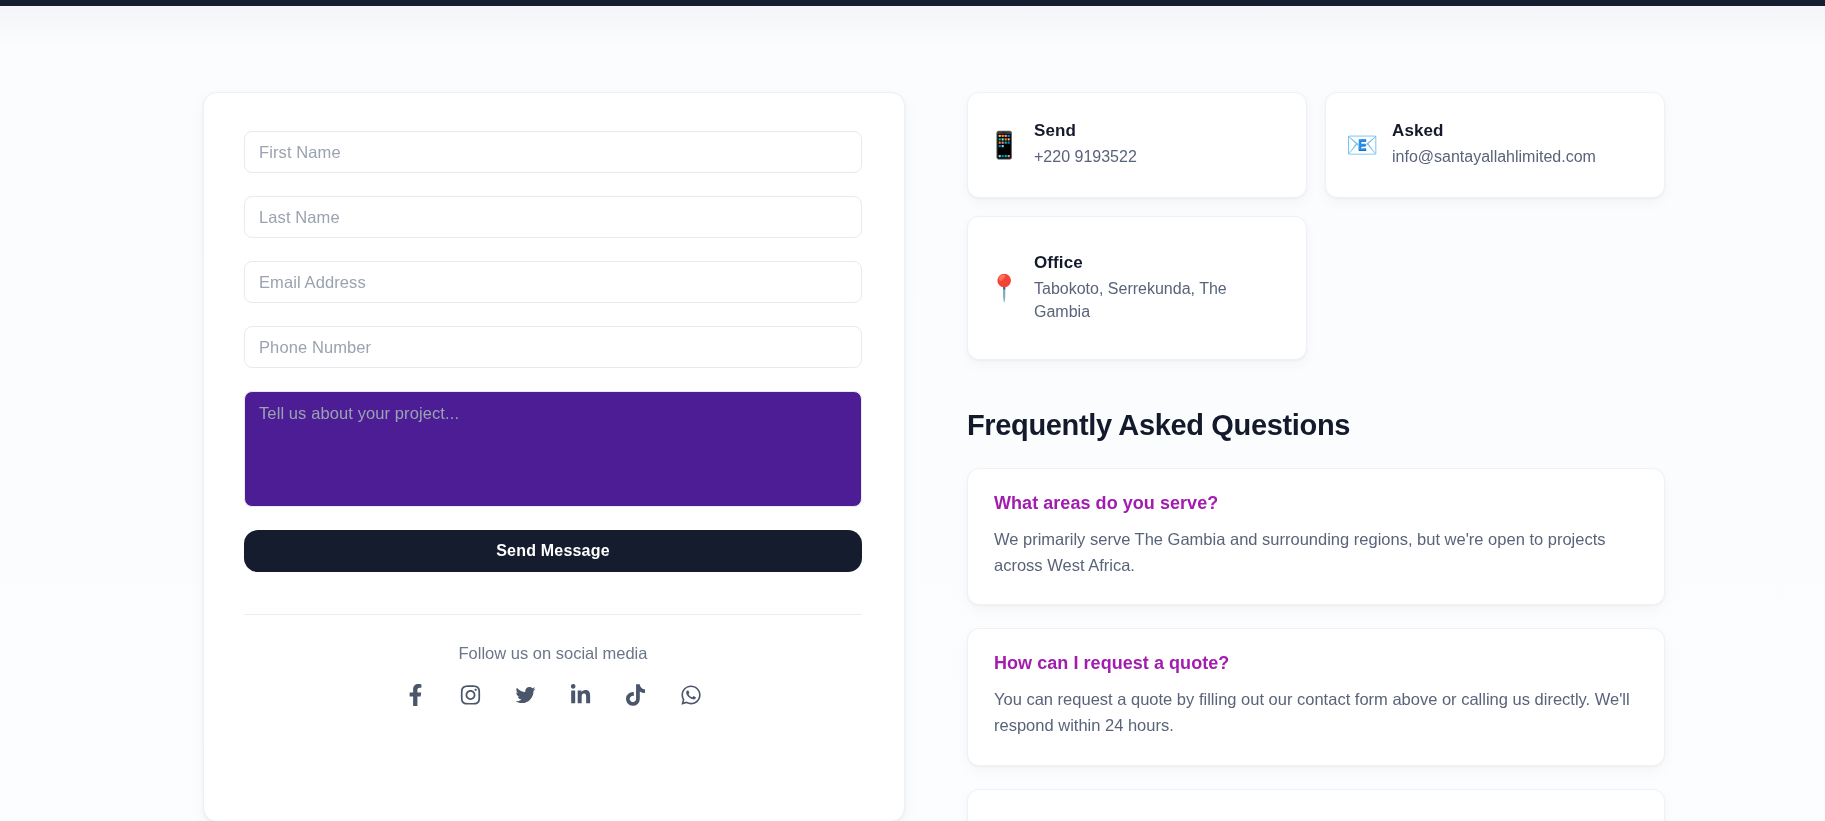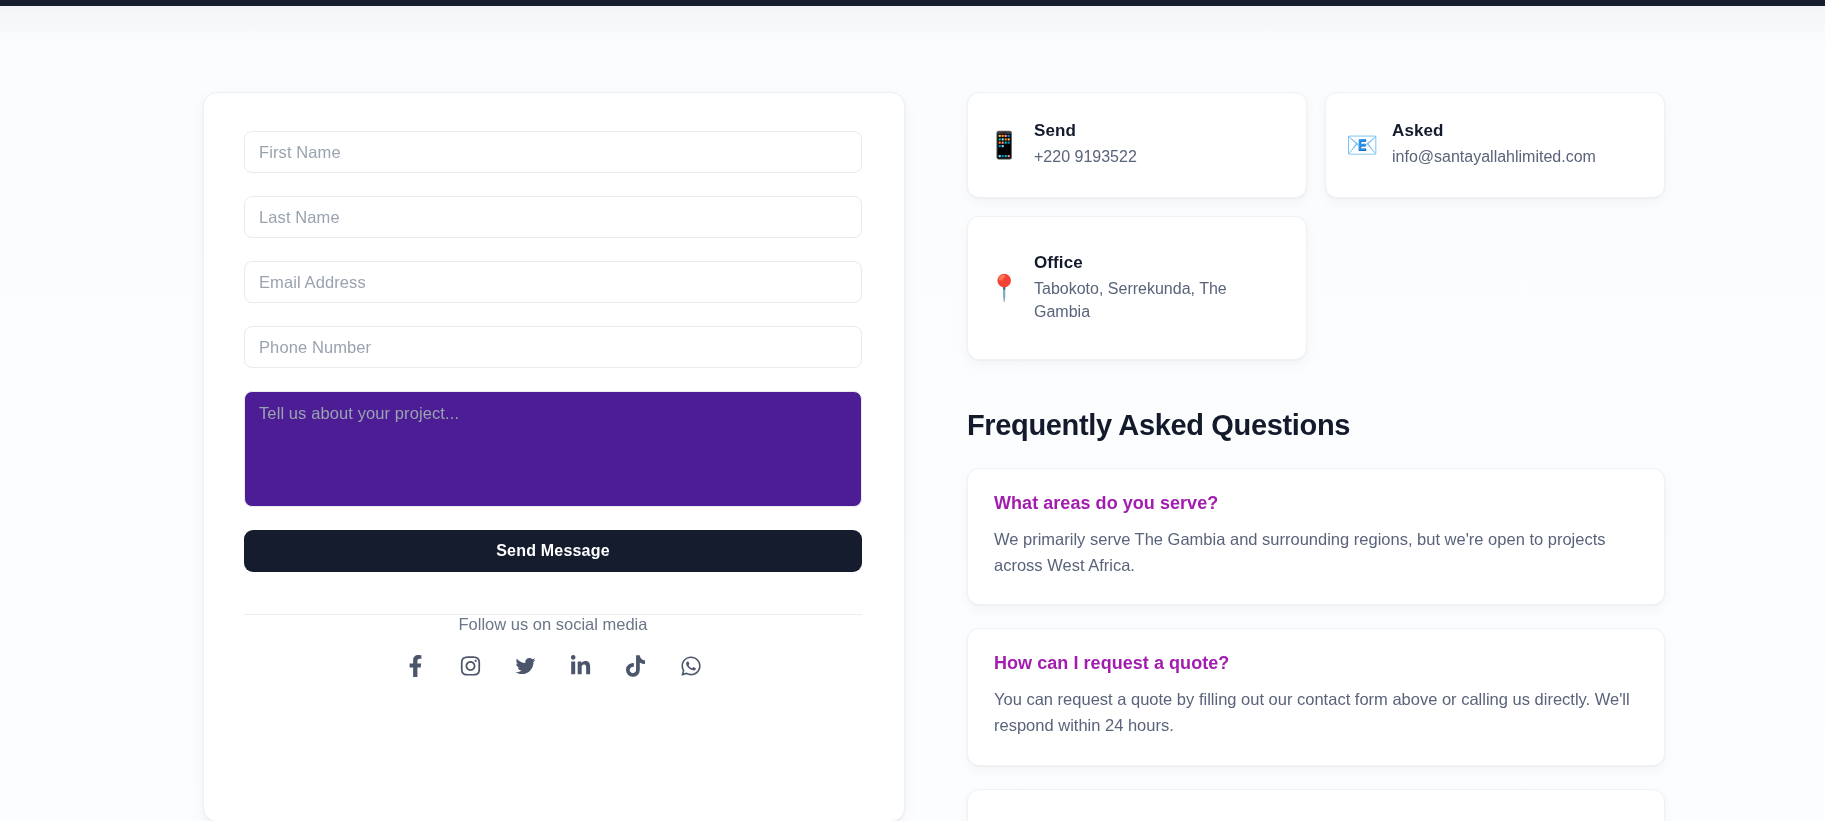--- a/index.html
+++ b/index.html
@@ -86,21 +86,21 @@
     color: #9aa3b0;
     letter-spacing: .1px;
   }
 
   #send-btn {
     width: 618px;
     height: 42px;
     background: #141c2e;
     color: #ffffff;
     border: none;
-    border-radius: 9px;
+    border-radius: 14px;
     font-family: "Liberation Sans", sans-serif;
     font-size: 16px;
     font-weight: bold;
     letter-spacing: .2px;
     cursor: pointer;
     display: flex;
     align-items: center;
     justify-content: center;
   }
 
@@ -109,20 +109,21 @@
     height: 1px;
     background: #e9ecf1;
     margin: 42px 0 0 0;
   }
 
   #social-label {
     width: 618px;
     text-align: center;
     font-size: 16.5px;
     color: #6b7687;
+    margin-top: 29px;
   }
 
   #social-row {
     width: 618px;
     display: flex;
     justify-content: center;
     align-items: center;
     gap: 31px;
     margin-top: 20px;
   }

